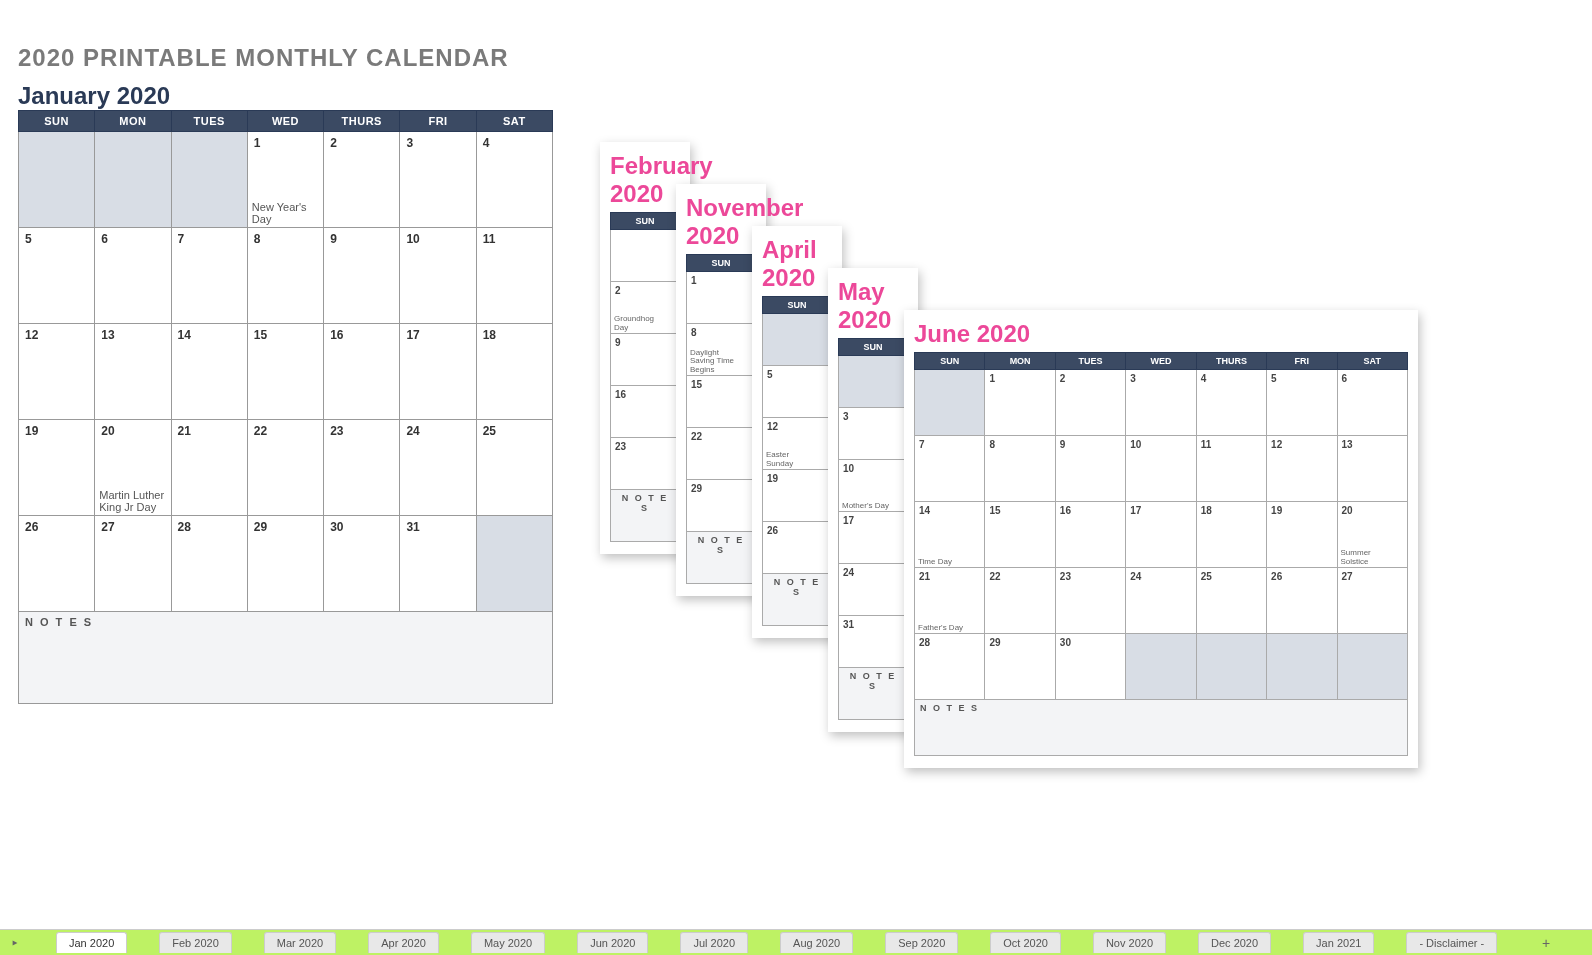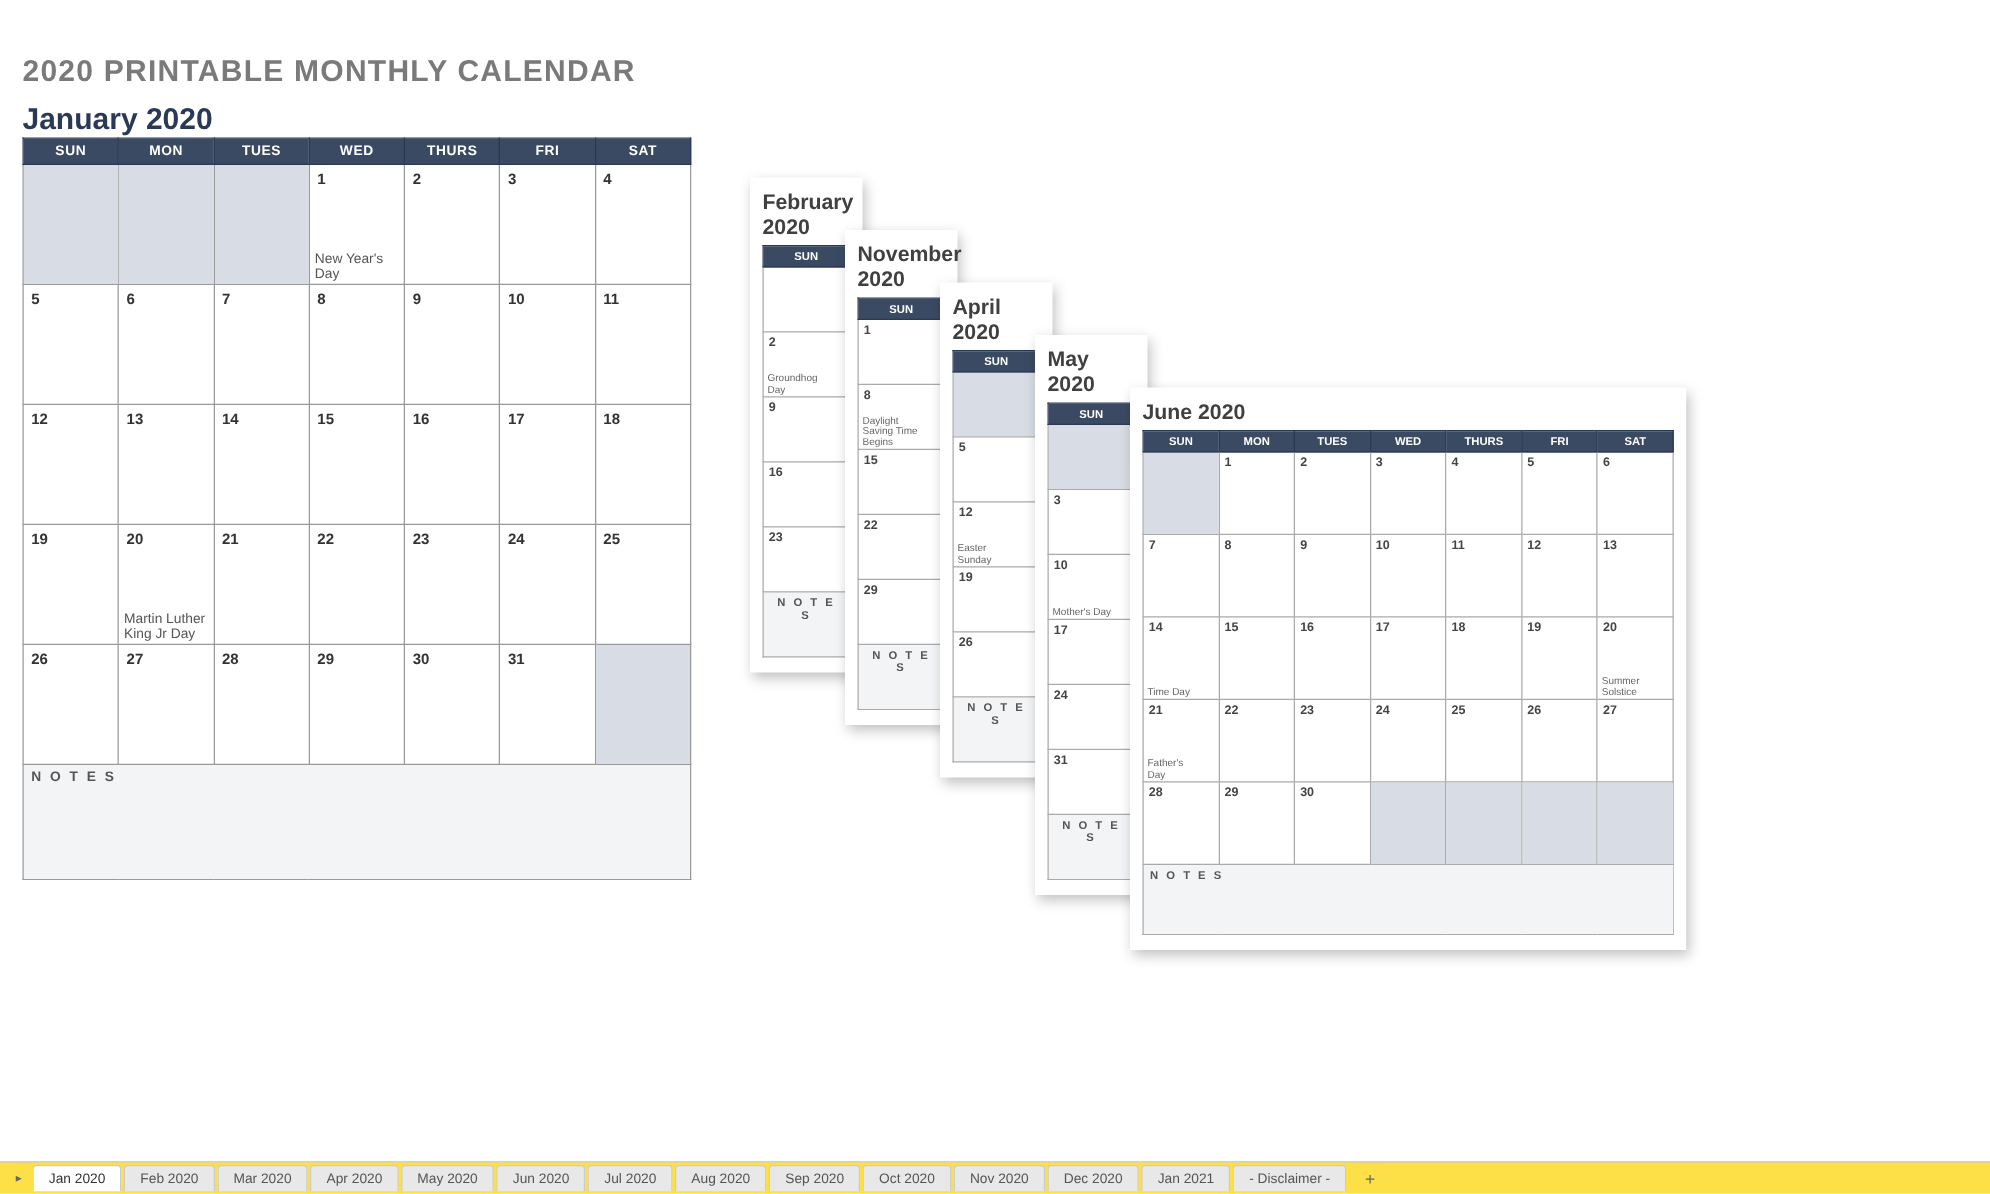--- a/index.html
+++ b/index.html
@@ -16,39 +16,39 @@
 .cal-table th { background: #3b4a63; color: #fff; font-size: 11px; font-weight: bold; padding: 4px 0; border: 1px solid #2a3a56; letter-spacing: 0.5px; }
 .cal-table td { border: 1px solid #999; height: 96px; vertical-align: top; position: relative; font-size: 12px; }
 .cal-table td .daynum { position: absolute; top: 4px; left: 6px; font-weight: bold; color: #333; }
 .cal-table td .event { position: absolute; bottom: 2px; left: 4px; right: 4px; font-size: 11px; color: #555; line-height: 1.1; }
 .cal-table td.grey { background: #d8dde5; }
 .notes-row td { height: 92px; background: #f3f4f6; vertical-align: top; }
 .notes-label { font-size: 11px; font-weight: bold; color: #555; letter-spacing: 2px; padding: 4px 6px; display: inline-block; text-align: center; }
 
 
 .stack { position: absolute; left: 600px; top: 66px; }
-.mini { position: absolute; background: #fff; box-shadow: 2px 4px 10px rgba(0,0,0,0.25); padding: 10px 10px 12px 10px; width: 445px; }
-.mini .mini-title { color: #404040; font-size: 17px; font-weight: bold; margin-bottom: 4px; }
+.mini { position: absolute; background: #fff; box-shadow: 2px 4px 10px rgba(0,0,0,0.25); padding: 10px 10px 12px 10px; width: 514px; }
+.mini .mini-title { color: #ec4899; font-size: 24px; font-weight: bold; margin-bottom: 4px; }
 .mini table { border-collapse: collapse; table-layout: fixed; width: 100%; }
 .mini th { background: #3b4a63; color: #fff; font-size: 9px; padding: 3px 0; border: 1px solid #2a3a56; }
 .mini td { border: 1px solid #aaa; height: 66px; vertical-align: top; position: relative; font-size: 10px; }
 .mini td .daynum { position: absolute; top: 3px; left: 4px; font-weight: bold; color: #444; }
 .mini td .event { position: absolute; bottom: 1px; left: 3px; right: 18px; font-size: 8px; color: #666; line-height: 1.05; }
 .mini td.grey { background: #d8dde5; }
 .mini .notes-row td { height: 56px; background: #f3f4f6; }
 .mini .notes-label { font-size: 9px; letter-spacing: 2px; padding: 3px 5px; }
 
 
 .mini.partial td:not(:first-child), .mini.partial th:not(:first-child) { display: none; }
 .mini.partial { width: 90px; }
 .mini.partial table { width: 70px; }
 .mini.partial td { height: 52px; }
 
 
-.tabs-bar { position: absolute; bottom: 0; left: 0; right: 0; height: 26px; background: #fde047; border-top: 1px solid #ccc; display: flex; align-items: center; padding-left: 4px; font-size: 11px; color: #555; }
+.tabs-bar { position: absolute; bottom: 0; left: 0; right: 0; height: 26px; background: #bef264; border-top: 1px solid #ccc; display: flex; align-items: center; padding-left: 4px; font-size: 11px; color: #555; gap: 30px; }
 .tab-nav { width: 22px; height: 22px; display: flex; align-items: center; justify-content: center; cursor: pointer; }
 .tab-nav svg { width: 8px; height: 8px; }
 .tab { padding: 4px 12px; border: 1px solid #ccc; border-bottom: none; background: #e8e8e8; border-radius: 3px 3px 0 0; margin-right: 2px; cursor: pointer; white-space: nowrap; }
 .tab.active { background: #fff; color: #333; }
 .tab-add { width: 22px; height: 22px; display: flex; align-items: center; justify-content: center; font-size: 14px; color: #666; cursor: pointer; margin-left: 6px; }
 </style>
 </head>
 <body>
 
 <div class="page-title">2020 PRINTABLE MONTHLY CALENDAR</div>

